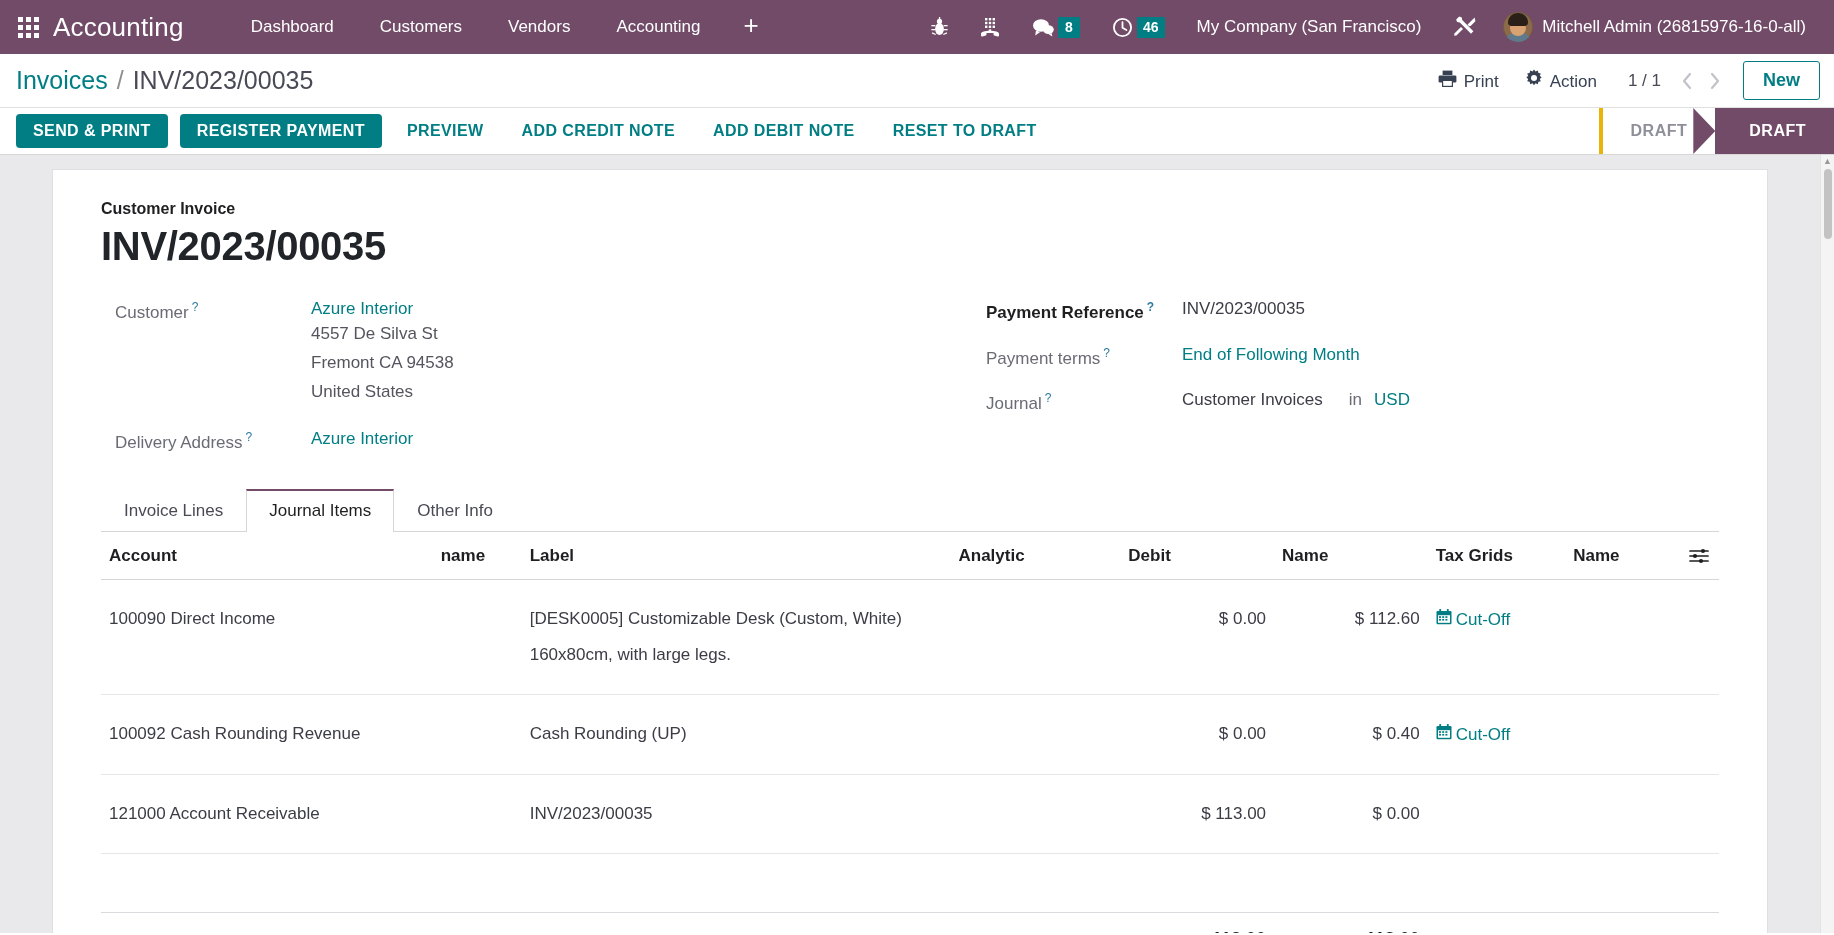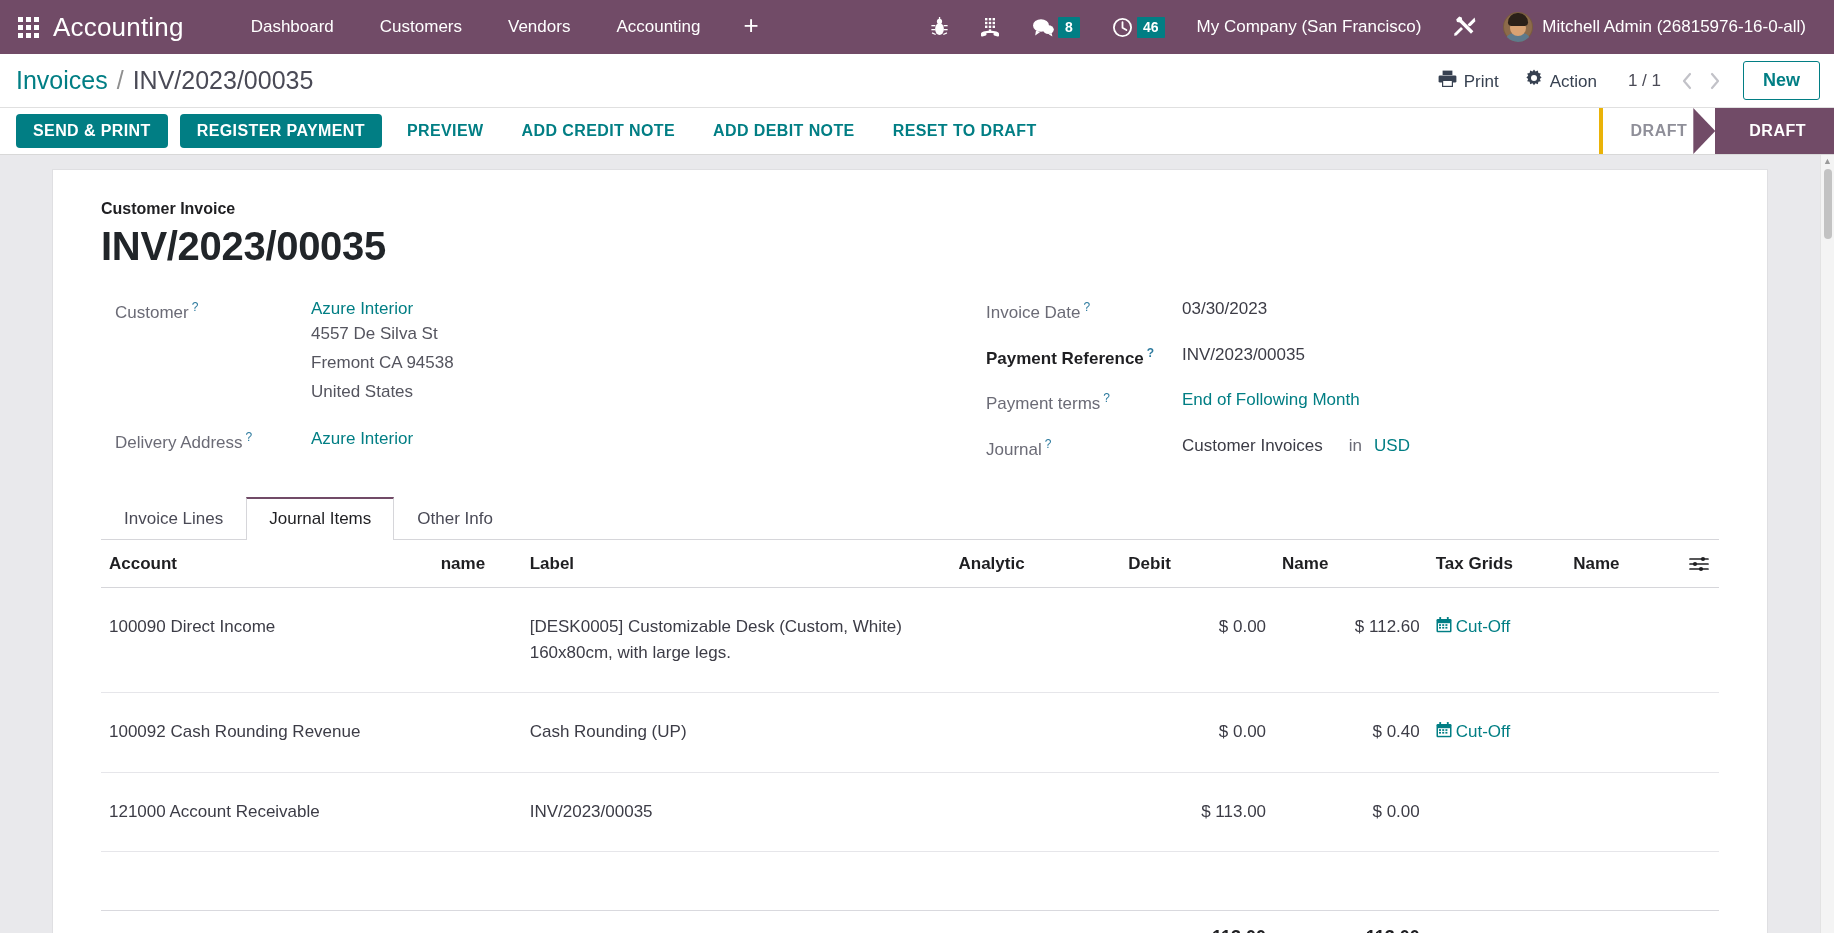--- a/index.html
+++ b/index.html
@@ -144,21 +144,21 @@
   table.jt { width:100%; border-collapse:collapse; table-layout:fixed; }
   table.jt th {
     font-size:17px; font-weight:700; color:#1f1f22; text-align:left;
     padding: 14px 8px 13px; border-bottom:1px solid #d6d6da; white-space:nowrap;
   }
   table.jt td {
     font-size:17px; color:#3c3c46; padding: 29px 8px;
     border-bottom:1px solid #e6e6ea; vertical-align:top;
   }
   .num { text-align:right; }
-  .sub2 { display:block; margin-top:6px; }
+  .sub2 { display:block; margin-top:16px; }
   .cut {
     color:#017e84; cursor:pointer; display:inline-flex; align-items:center; gap:4px;
     white-space:nowrap;
   }
   .cal { display:inline-block; }
   .optbtn { cursor:pointer; display:flex; justify-content:flex-end; padding-right:2px;}
   tr.spacer td { border-bottom:1px solid #d9d9de; height: 42px; }
   tr.totals td { border-bottom:none; font-size:18px; font-weight:700; color:#1f1f22; padding-top:16px;}
 </style>
 </head>
@@ -335,26 +335,20 @@
           </div>
           <div class="frow" style="margin-top:16px;">
             <div class="flabel">
               <span>Delivery Address</span><span class="q">?</span>
             </div>
             <div class="fvalue"><span class="lnk">Azure Interior</span></div>
           </div>
         </div>
 
         <div class="fcol right">
-          <div class="frow">
-            <div class="flabel">
-              <span>Invoice Date</span><span class="q">?</span>
-            </div>
-            <div class="fvalue">03/30/2023</div>
-          </div>
           <div class="frow">
             <div class="flabel bold">
               <span>Payment Reference</span><span class="q">?</span>
             </div>
             <div class="fvalue">INV/2023/00035</div>
           </div>
           <div class="frow">
             <div class="flabel">
               <span>Payment terms</span><span class="q">?</span>
             </div>

